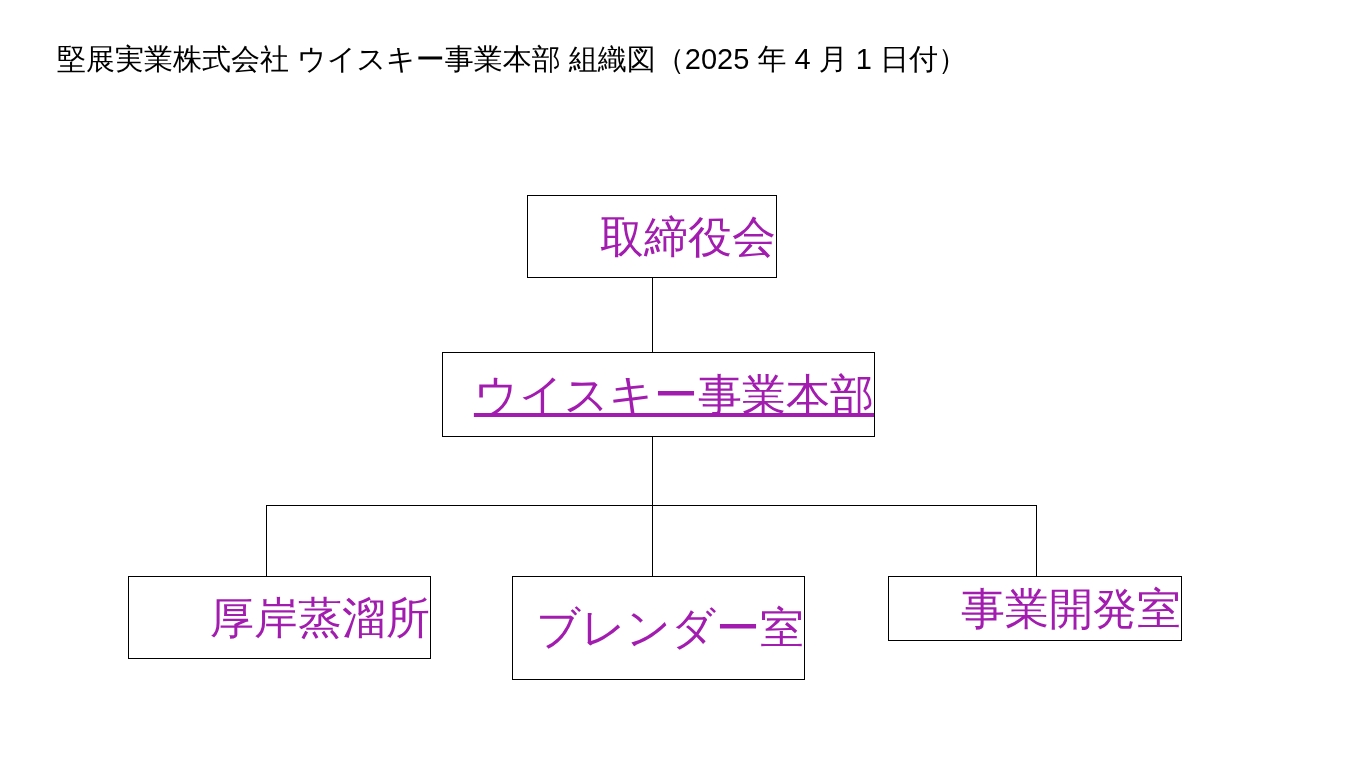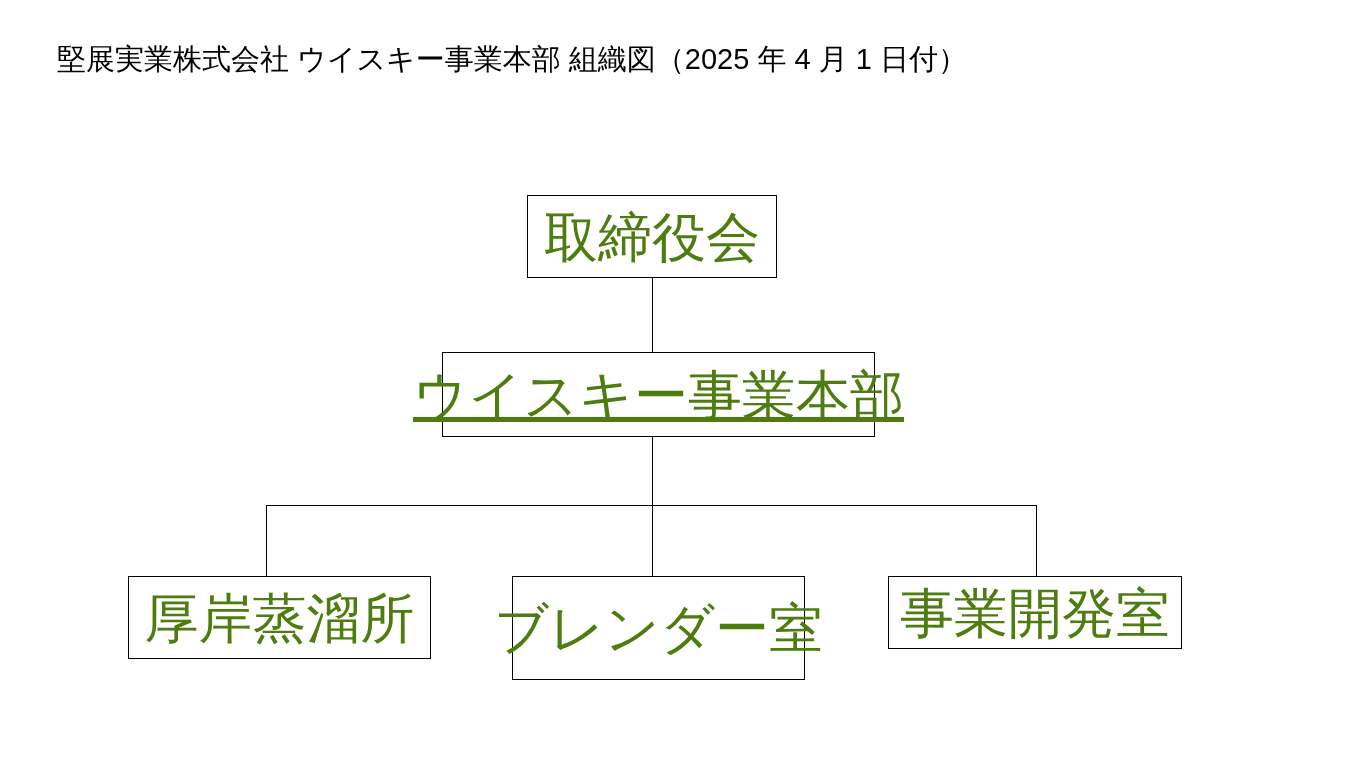--- a/index.html
+++ b/index.html
@@ -26,31 +26,31 @@
     color: #000000;
     margin-left: 19px;
   }
   .node {
     position: absolute;
     box-sizing: border-box;
     border: 1px solid #000000;
     background: #ffffff;
     display: flex;
     align-items: center;
-    justify-content: center;
-    font-size: 54px;
+    justify-content: flex-end;
+    font-size: 44px;
     line-height: 1;
     white-space: nowrap;
-    color: #4d7c0f;
+    color: #a21caf;
   }
   #node-board    { left: 527px; top: 195px; width: 250px; height: 83px; }
   #node-division { left: 442px; top: 352px; width: 433px; height: 85px; text-decoration: underline; }
   #node-akkeshi  { left: 128px; top: 576px; width: 303px; height: 83px; }
   #node-blender  { left: 512px; top: 576px; width: 293px; height: 104px; }
-  #node-bizdev   { left: 888px; top: 576px; width: 294px; height: 73px; }
+  #node-bizdev   { left: 888px; top: 576px; width: 294px; height: 65px; }
 
   .conn {
     position: absolute;
     background: #000000;
   }
   .conn.v { width: 1px; }
   .conn.h { height: 1px; }
   #conn-root-to-division { left: 652px; top: 278px; height: 74px; }
   #conn-division-to-bus  { left: 652px; top: 437px; height: 68px; }
   #conn-bus              { left: 266px; top: 505px; width: 770px; }

